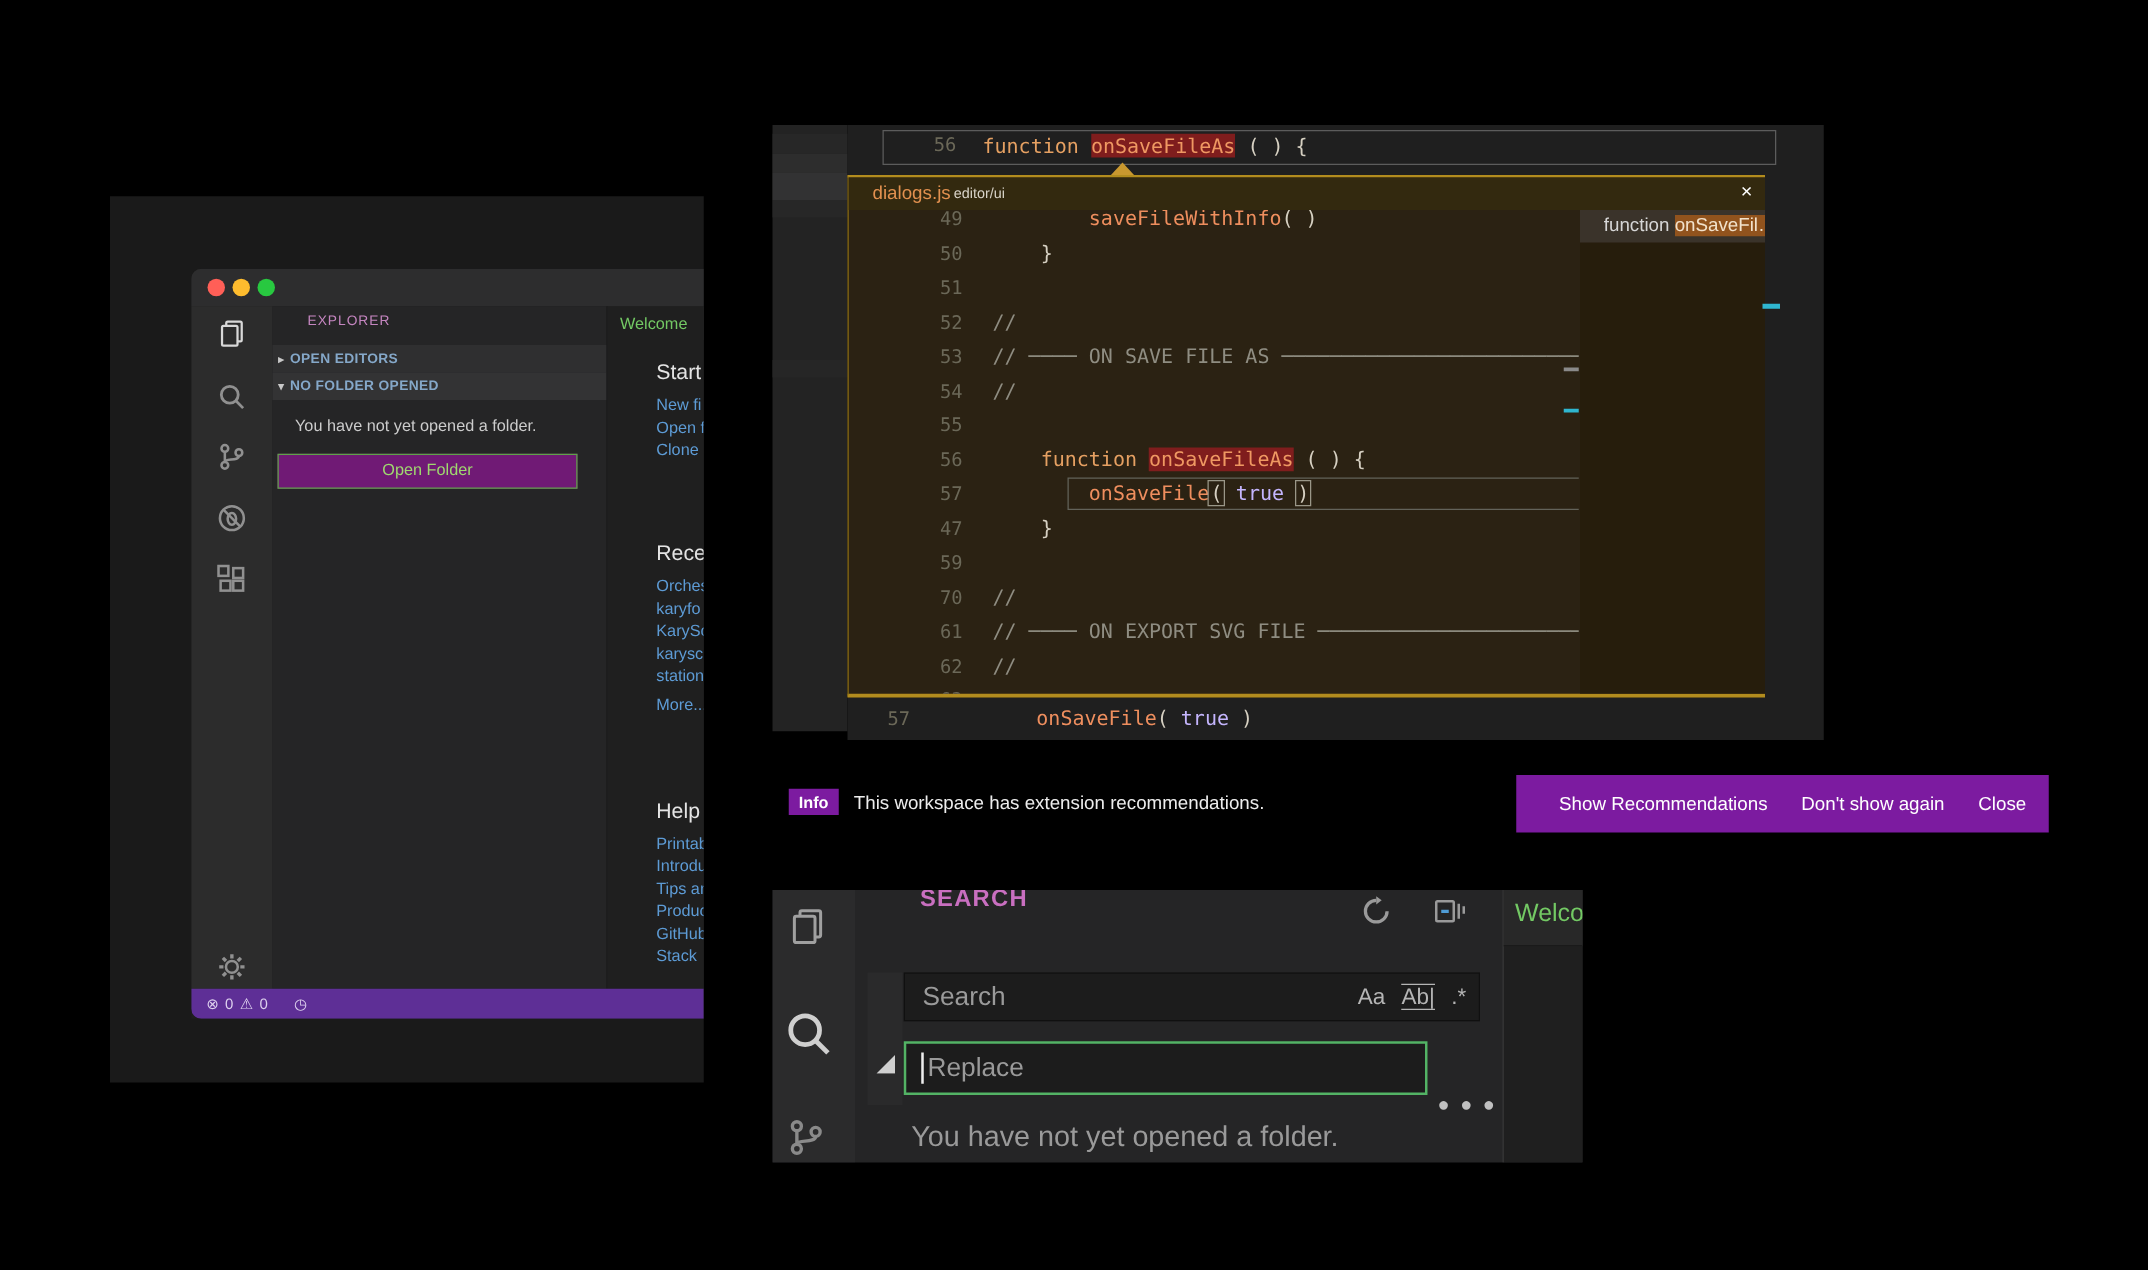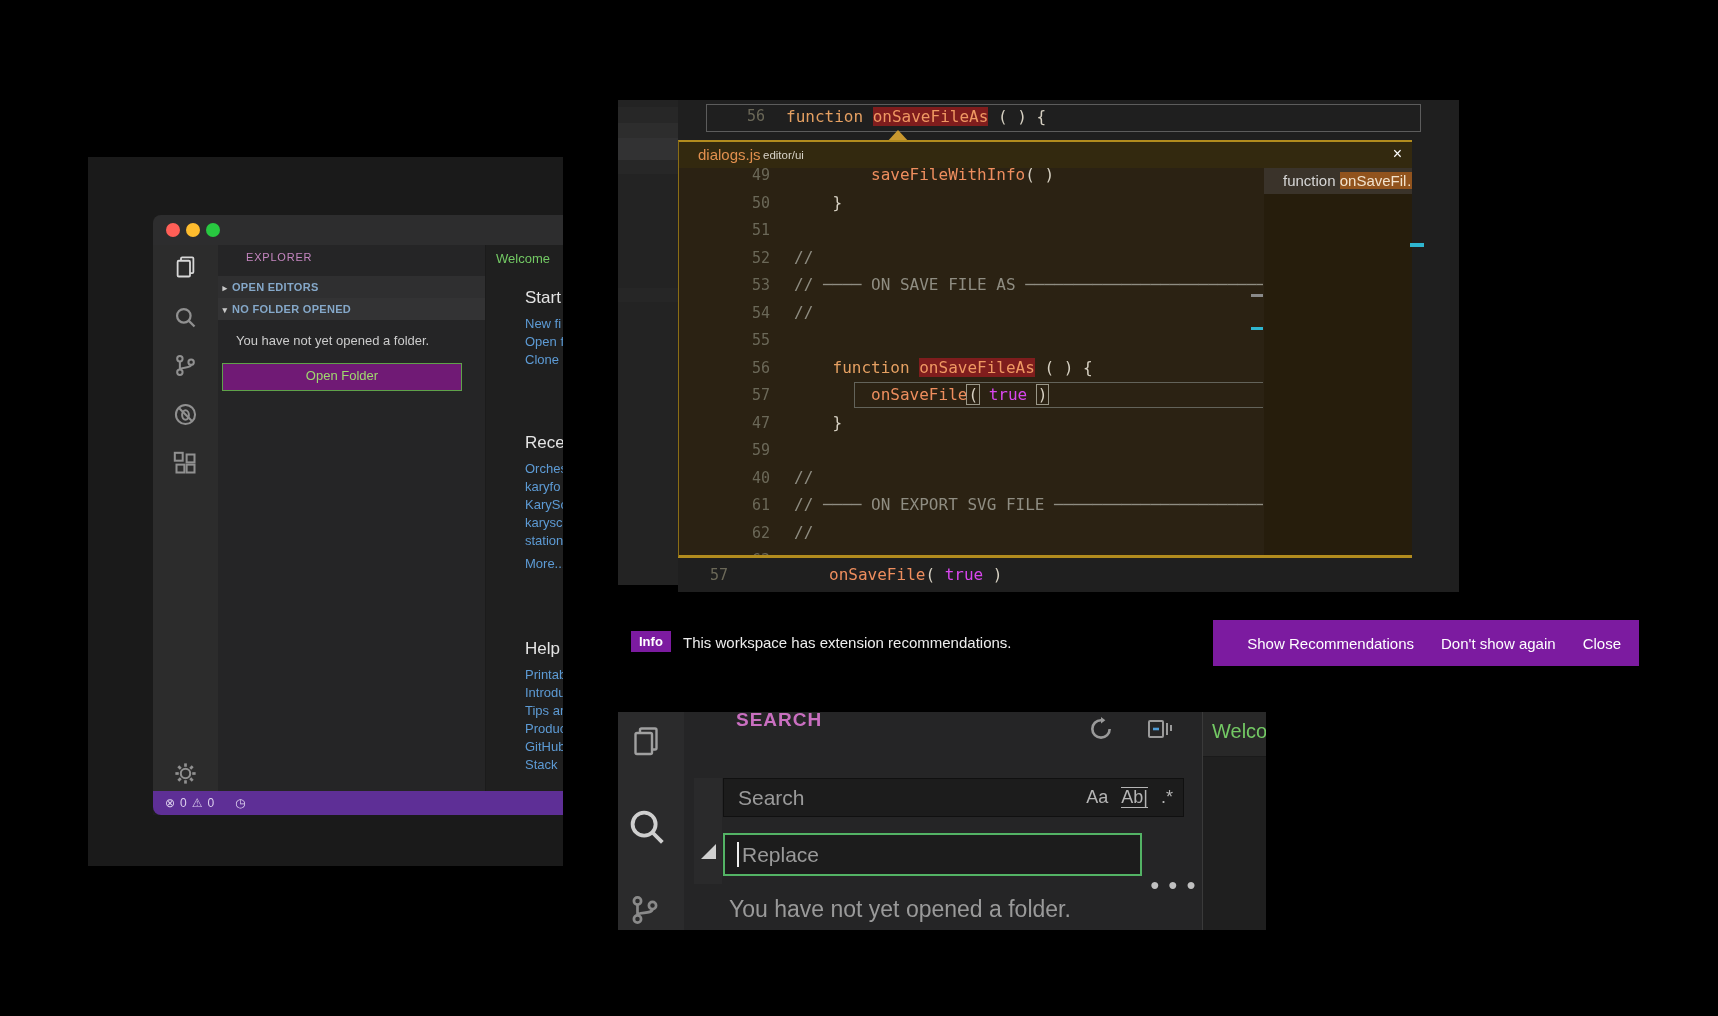--- a/index.html
+++ b/index.html
@@ -53,21 +53,21 @@
   .peek-body{position:absolute;left:0;top:26px;right:0;bottom:0;overflow:hidden;}
   .pk-lines{position:absolute;left:0;top:0;width:584px;height:100%;overflow:hidden;}
   .pk-line{position:absolute;left:0;width:100%;height:26px;line-height:26px;margin-left:41px;}
   .pk-num{position:absolute;left:20px;width:30px;text-align:right;color:#6b6858;font-size:15px;}
   .pk-code{position:absolute;left:74px;white-space:pre;font-size:16px;color:#d6d0c2;}
   .cur-border{position:absolute;left:134px;width:494px;top:0;height:24px;border:1px solid #63635a;}
   .tk-kw{color:#e5a062;}
   .tk-fn{color:#ee8e5e;}
   .tk-hl{color:#ef9862;background:#7f1d1d;}
   .tk-cmt{color:#8f8d82;}
-  .tk-grn{color:#d946ef;}
+  .tk-grn{color:#c4b5fd;}
   .tk-pl{color:#d6d0c2;}
   .tk-bx{color:#d6d0c2;border:1px solid #9a9788;padding:0 1px;margin:0 -1px;}
   .pk-ruler-mark{position:absolute;width:12px;height:3px;left:572px;}
   .ref-panel{position:absolute;left:585px;top:0;width:149px;bottom:0;background:#261d0c;}
   .ref-row{position:absolute;left:0;top:0;right:0;height:26px;background:#3a332a;line-height:26px;
     font-family:"Liberation Sans",sans-serif;font-size:15px;color:#d6d6d6;padding-left:19px;white-space:nowrap;overflow:hidden;}
   .ref-hl{background:#91531d;color:#f2e2cc;}
   .outer-mark{left:792px;top:143px;width:14px;height:4px;background:#2fb6d0;}
   .bottomline{left:0px;top:463px;width:780px;height:24px;line-height:24px;}
   .bottomline .lnum{left:80px;width:30px;top:0;}
@@ -285,21 +285,21 @@
           </div>
           <div class="pk-line" style="top: 242px;">
             <span class="pk-num">47</span>
             <span class="pk-code"><span class="tk-pl">    }</span></span>
           </div>
           <div class="pk-line" style="top: 269px;">
             <span class="pk-num">59</span>
             <span class="pk-code"></span>
           </div>
           <div class="pk-line" style="top: 297px;">
-            <span class="pk-num">40</span>
+            <span class="pk-num">70</span>
             <span class="pk-code"><span class="tk-cmt">//</span></span>
           </div>
           <div class="pk-line" style="top: 324px;">
             <span class="pk-num">61</span>
             <span class="pk-code"><span class="tk-cmt">// ──── ON EXPORT SVG FILE ───────────────────────────────────────</span></span>
           </div>
           <div class="pk-line" style="top: 352px;">
             <span class="pk-num">62</span>
             <span class="pk-code"><span class="tk-cmt">//</span></span>
           </div>

